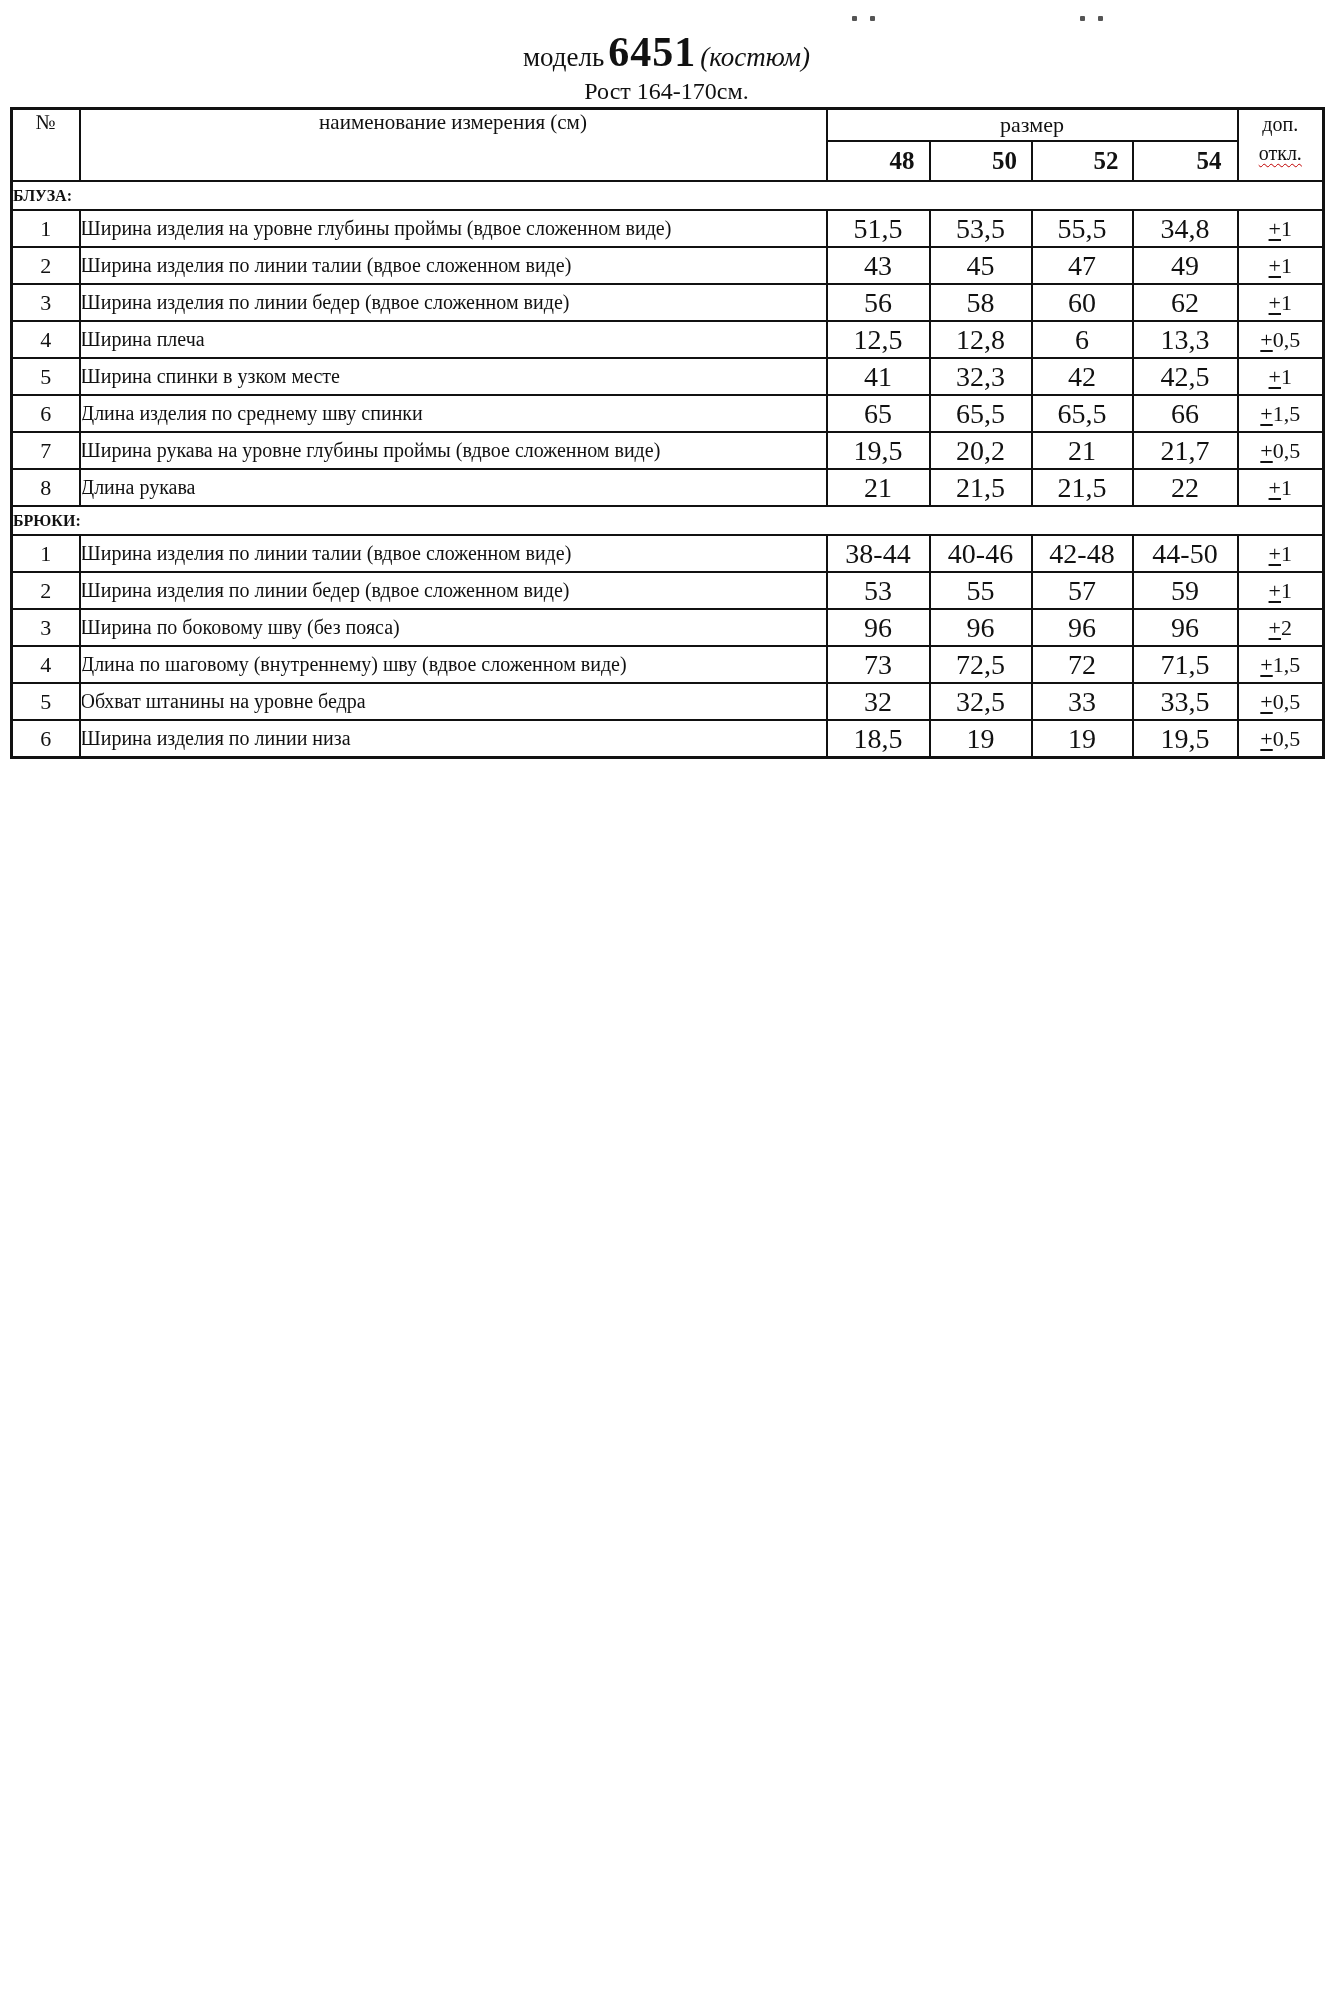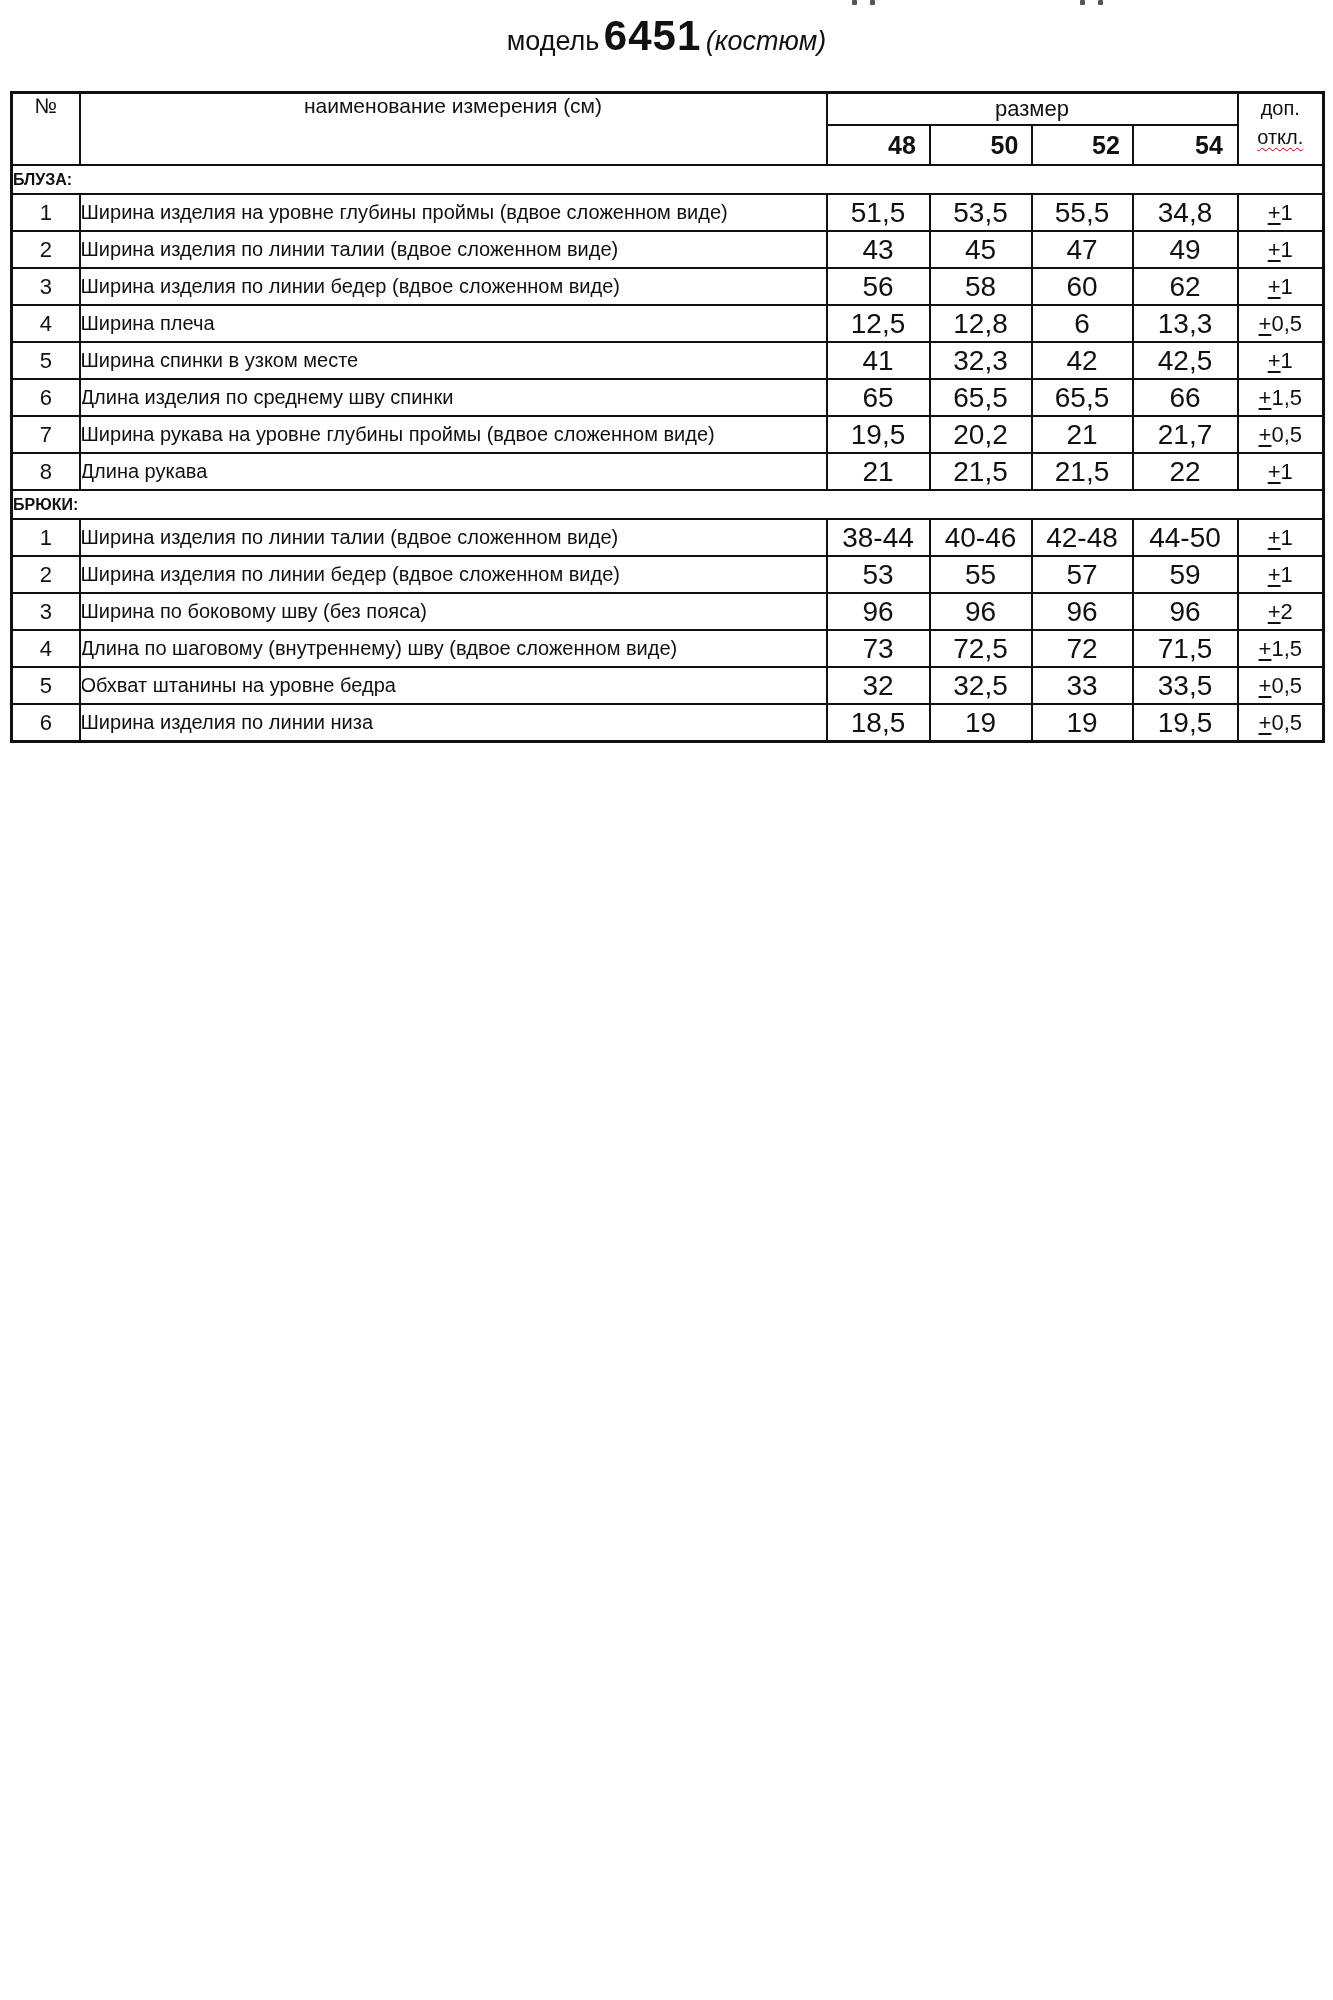--- a/index.html
+++ b/index.html
@@ -1,22 +1,22 @@
 <!DOCTYPE html>
 <html><head>
 <meta charset="utf-8">
 <style>
   html,body{margin:0;padding:0;background:#fff;}
   .page{
     position:relative;
     width:1333px;height:1404px;
-    margin:0 auto;
+    margin:16px auto;
     background:#ffffff;
     color:#111111;
-    font-family:Liberation Sans, sans-serif;
+    font-family:Liberation Serif, serif;
     overflow:hidden;
   }
   
   .remnant{position:absolute;top:0;width:5px;height:5px;background:#555;border-radius:1px;}
   .r1{left:852px;} .r2{left:870px;} .r3{left:1080px;} .r4{left:1098px;}
 
   .title-line{
     position:absolute;top:12px;left:0;width:100%;
     text-align:center;white-space:nowrap;
   }
@@ -86,20 +86,21 @@
   <span class="remnant r1"></span>
   <span class="remnant r2"></span>
   <span class="remnant r3"></span>
   <span class="remnant r4"></span>
 
   <div class="title-line">
     <span class="model-label">модель</span>
     <span class="model-number">6451</span>
     <span class="model-suffix">(костюм)</span>
   </div>
+  <div class="height-line">Рост 164-170см.</div>
 
   <table class="size-chart">
     <colgroup>
       <col class="c-num">
         <col class="c-name">
         <col class="c-48">
         <col class="c-50">
         <col class="c-52">
         <col class="c-54">
         <col class="c-tol">

